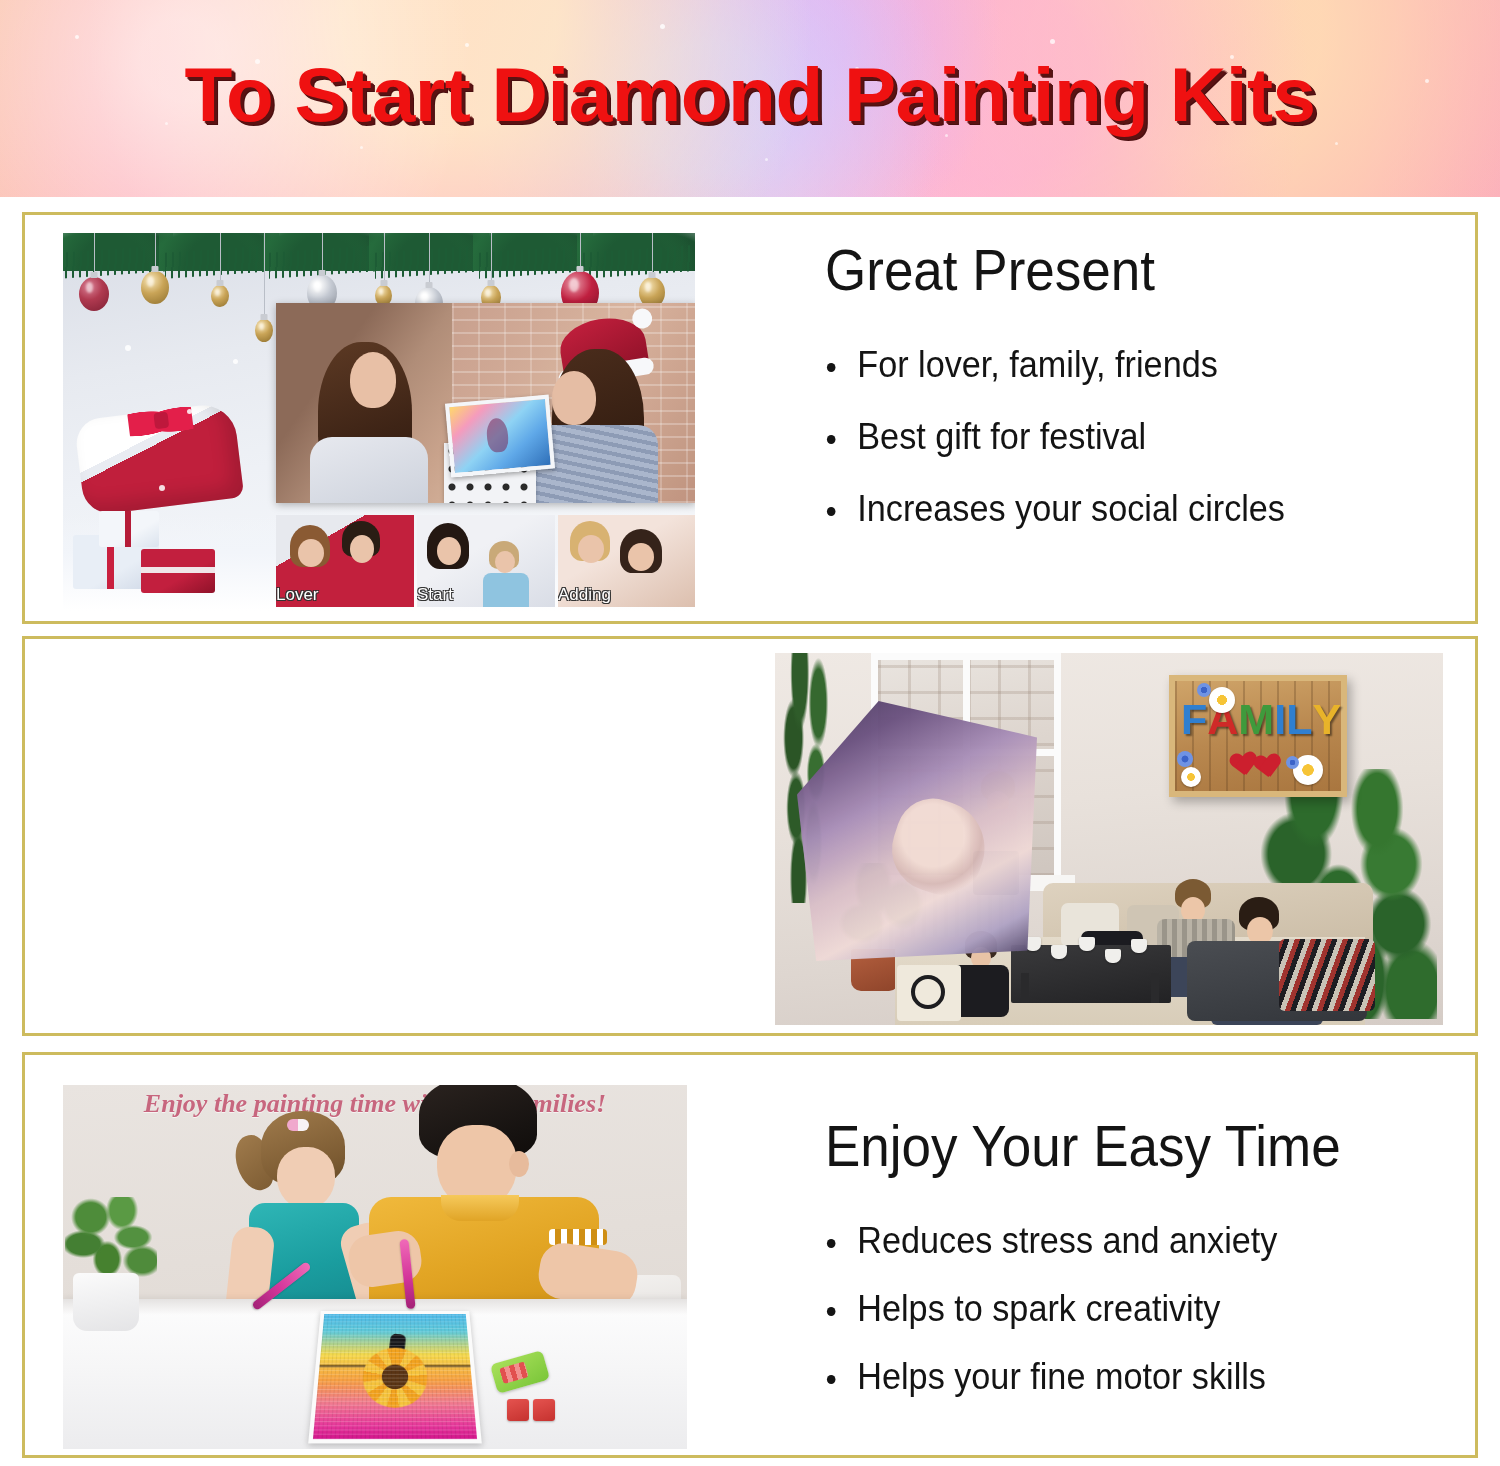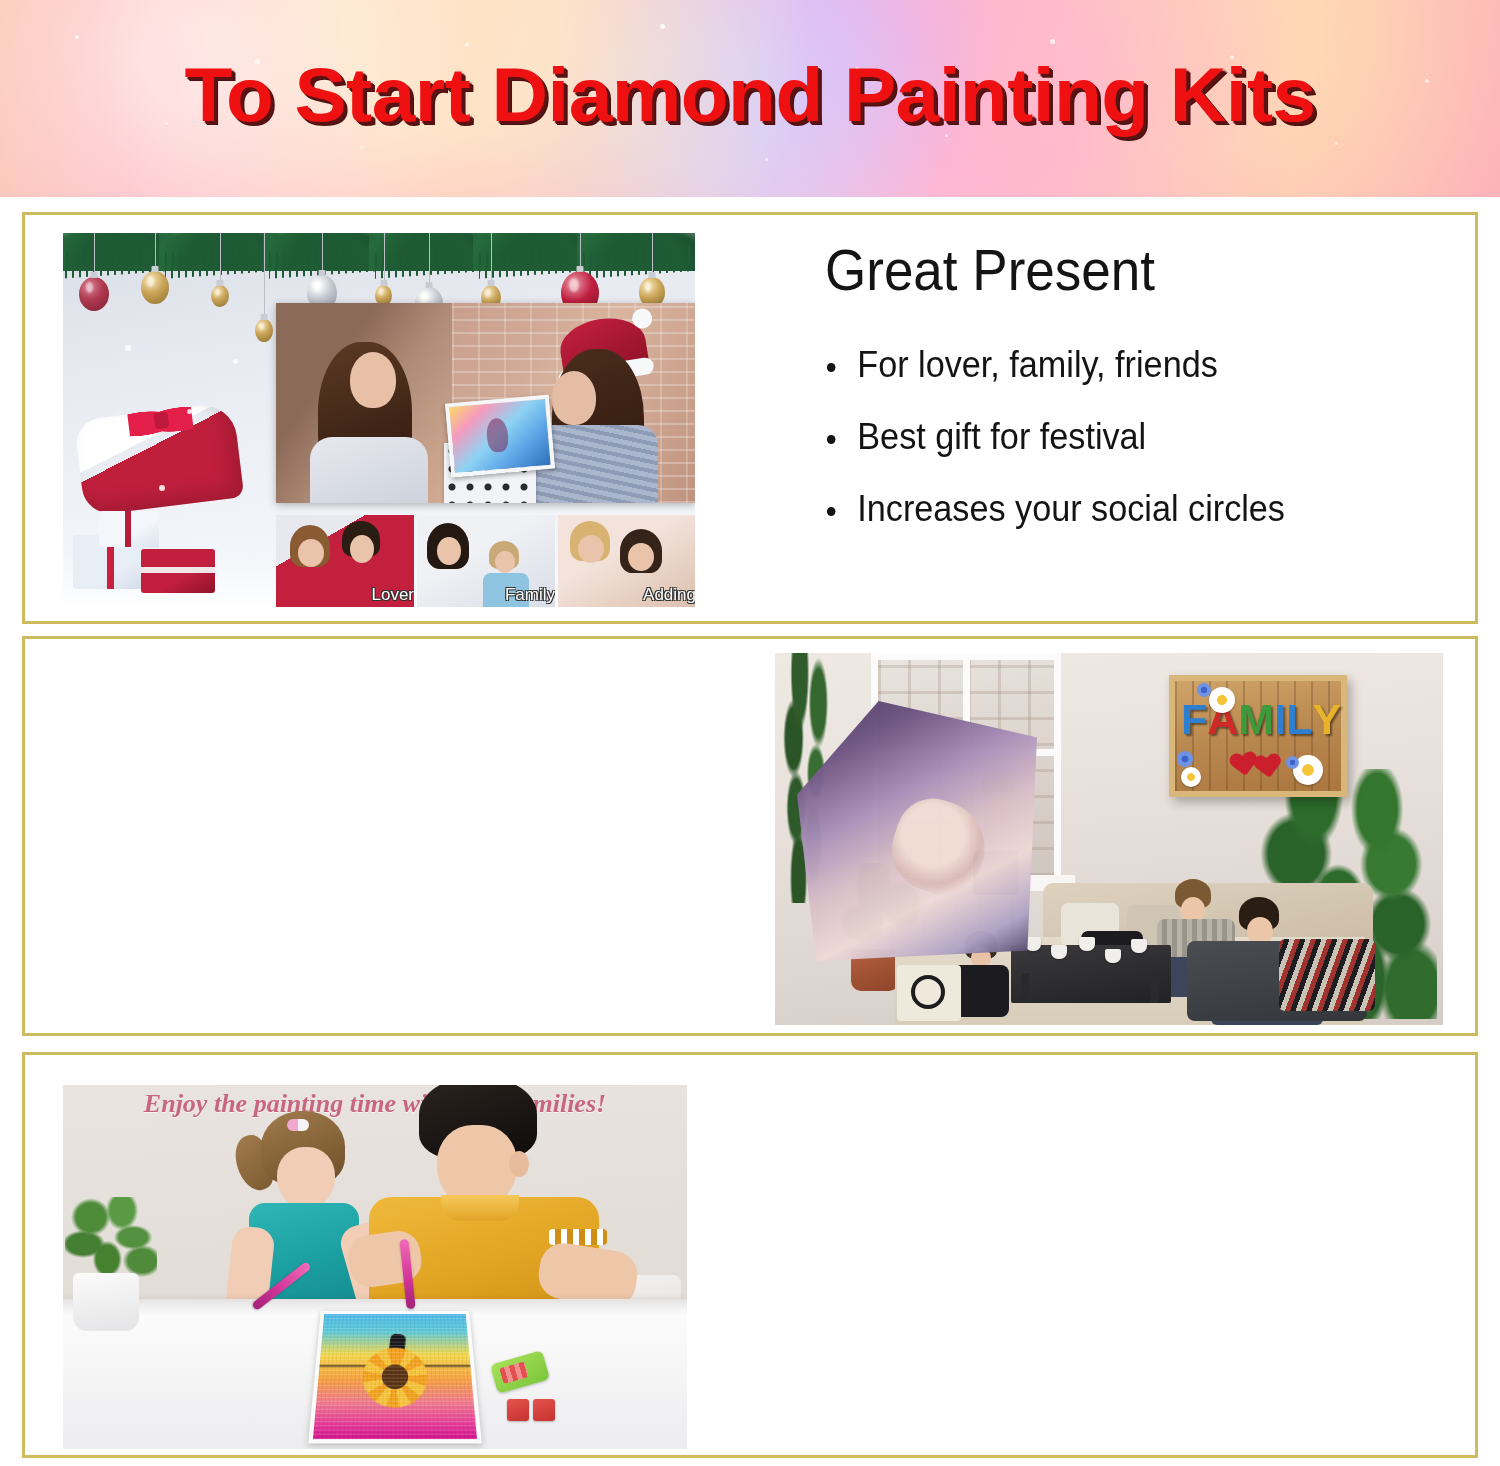--- a/index.html
+++ b/index.html
@@ -184,21 +184,21 @@
     box-shadow:0 1px 4px rgba(0,0,0,.25);
   }
   .thumbs{position:absolute;left:213px;bottom:4px;width:420px;height:92px;display:flex;gap:3px;}
   .thumb{position:relative;flex:1;overflow:hidden;}
   .t1{background:linear-gradient(150deg,#e7e9ee 0 30%,#c2203d 30% 100%);}
   .t2{background:linear-gradient(150deg,#f0f1f5 0 40%,#d9dde6 100%);}
   .t3{background:linear-gradient(150deg,#f3e3db 0 40%,#dcbfae 100%);}
   .t-face{position:absolute;border-radius:50%;background:#eac4aa;}
   .t-hair{position:absolute;border-radius:50% 50% 30% 30%;}
   .t-label{
-    position:absolute;left:0;right:0;bottom:2px;text-align:right;
+    position:absolute;left:0;right:0;bottom:2px;text-align:left;
     font-family:"Liberation Sans",sans-serif;font-size:17px;color:#ffffff;
     text-shadow:1px 1px 0 #333,-1px 1px 0 #333,1px -1px 0 #333,-1px -1px 0 #333;
     margin-top:25px;
   }
 
   
   #photo2{
     position:absolute;right:32px;top:14px;width:668px;height:372px;overflow:hidden;
     background:linear-gradient(175deg,#efe9e4 0%,#e8e1db 40%,#ded6d0 75%,#d5ccc6 100%);
   }
@@ -542,21 +542,21 @@
             <span class="t-hair" style="left:66px;top:6px;width:38px;height:36px;background:#2a1d14;"></span>
             <span class="t-face" style="left:74px;top:20px;width:24px;height:28px;"></span>
             <span class="t-label">Lover</span>
           </div>
           <div class="thumb t2">
             <span class="t-hair" style="left:10px;top:8px;width:42px;height:46px;background:#241812;"></span>
             <span class="t-face" style="left:20px;top:22px;width:24px;height:28px;"></span>
             <span class="t-hair" style="left:72px;top:26px;width:30px;height:28px;background:#c9a978;"></span>
             <span class="t-face" style="left:78px;top:36px;width:20px;height:22px;"></span>
             <span style="position:absolute;left:66px;bottom:0;width:46px;height:34px;background:#8fc4e0;border-radius:8px 8px 0 0;"></span>
-            <span class="t-label">Family</span>
+            <span class="t-label">Start</span>
           </div>
           <div class="thumb t3">
             <span class="t-hair" style="left:12px;top:6px;width:40px;height:40px;background:#d8b271;"></span>
             <span class="t-face" style="left:20px;top:20px;width:26px;height:28px;"></span>
             <span class="t-hair" style="left:62px;top:14px;width:42px;height:44px;background:#35231a;"></span>
             <span class="t-face" style="left:70px;top:28px;width:26px;height:28px;"></span>
             <span class="t-label">Adding</span>
           </div>
         </div>
       </div>
@@ -697,17 +697,25 @@
           <span class="dp-sun"></span>
         </div>
 
         <span class="pen p-a"></span>
         <span class="pen p-b"></span>
         <span class="tray"></span>
         <span class="wax w-a"></span>
         <span class="wax w-b"></span>
       </div>
 
+      <div class="txt" id="p3-text">
+        <div class="heading">Enjoy Your Easy Time</div>
+        <ul class="bullets">
+          <li>Reduces stress and anxiety</li>
+          <li>Helps to spark creativity</li>
+          <li>Helps your fine motor skills</li>
+        </ul>
+      </div>
 
     </div>
   </div>
 
 </div>
 
 </body></html>

